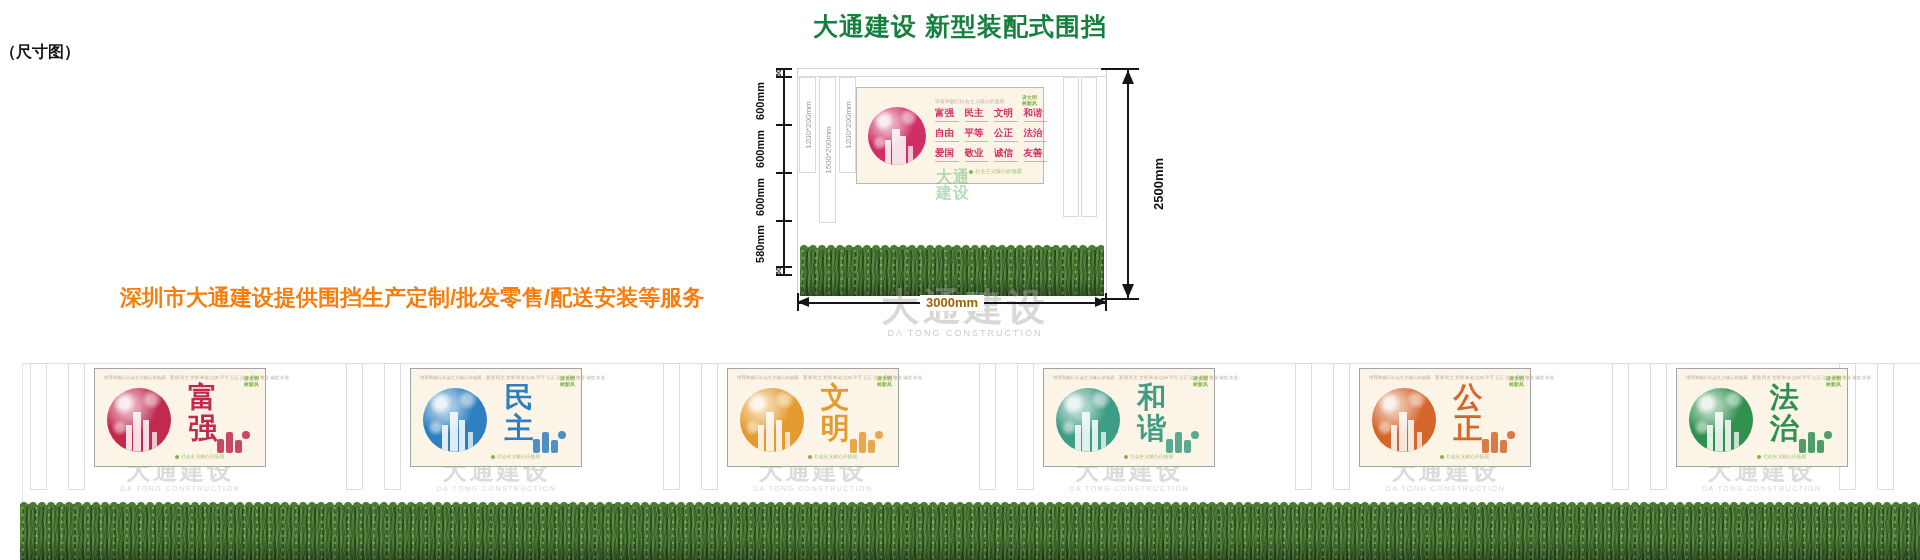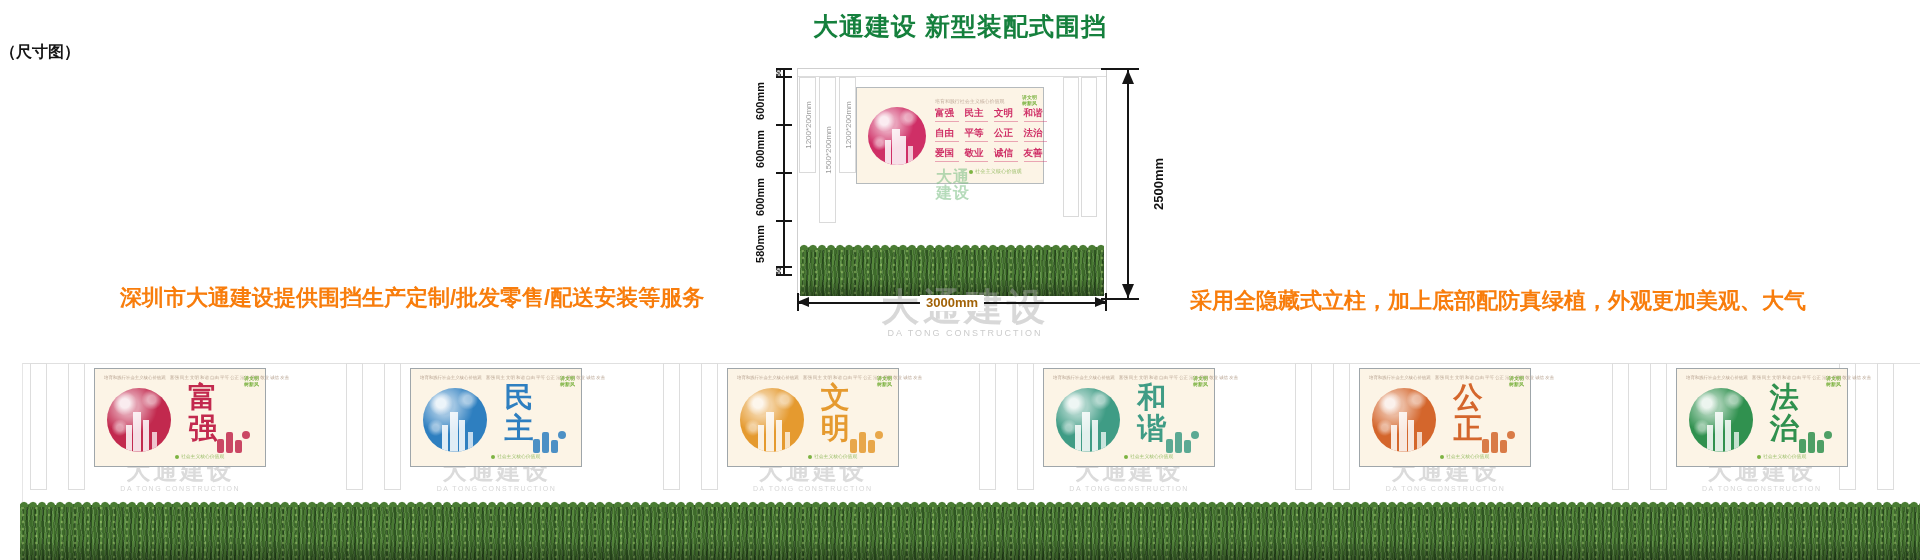--- a/index.html
+++ b/index.html
@@ -147,21 +147,20 @@
 </style>
 </head>
 <body>
 
 <div class="canvas" style="--note: #f87d0c; --grass: #456f33; --panelbg: #fcf4e6; --accent: #cf2f66;">
 
   <div class="title">大通建设 新型装配式围挡</div>
   <div class="caption size-caption">（尺寸图）</div>
 
   <div class="note note-left">深圳市大通建设提供围挡生产定制/批发零售/配送安装等服务</div>
-  <div class="note note-right">采用全隐藏式立柱，加上底部配防真绿植，外观更加美观、大气</div>
 
   <div class="diagram">
 
     <div class="ldim">
       <div class="lseg h8">
           <span class="llab tiny">60</span>
         </div>
       <div class="lseg h48">
           <span class="llab">600mm</span>
         </div>

